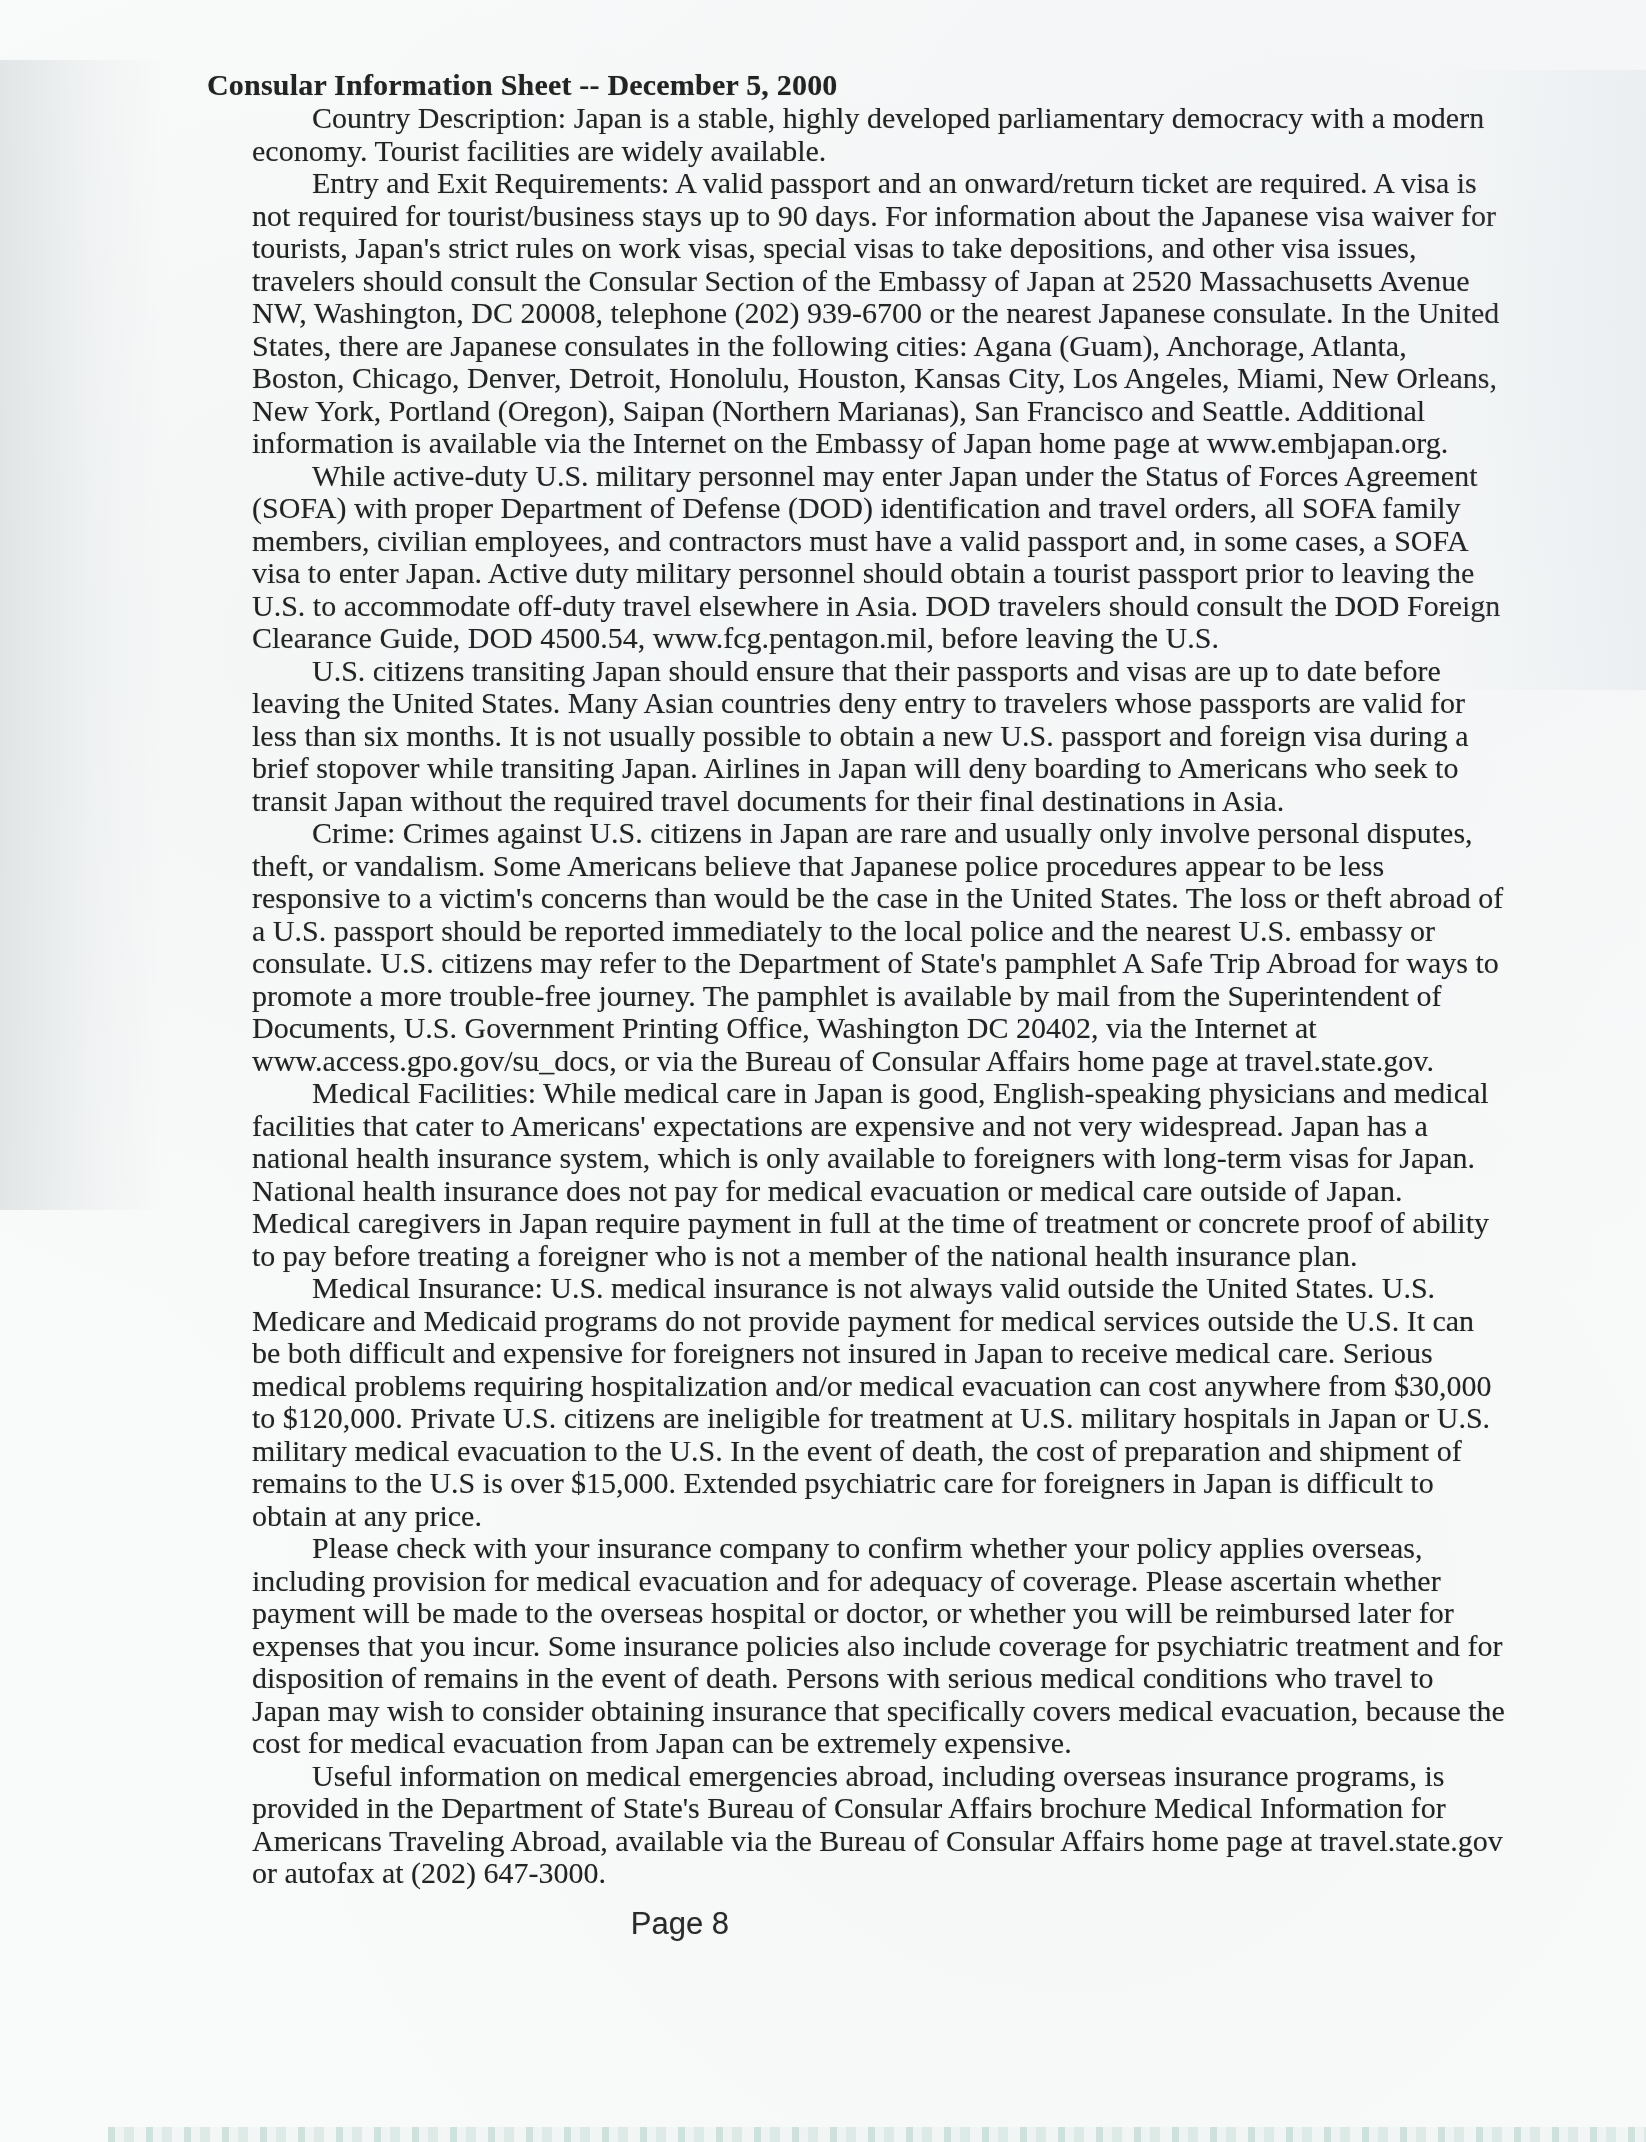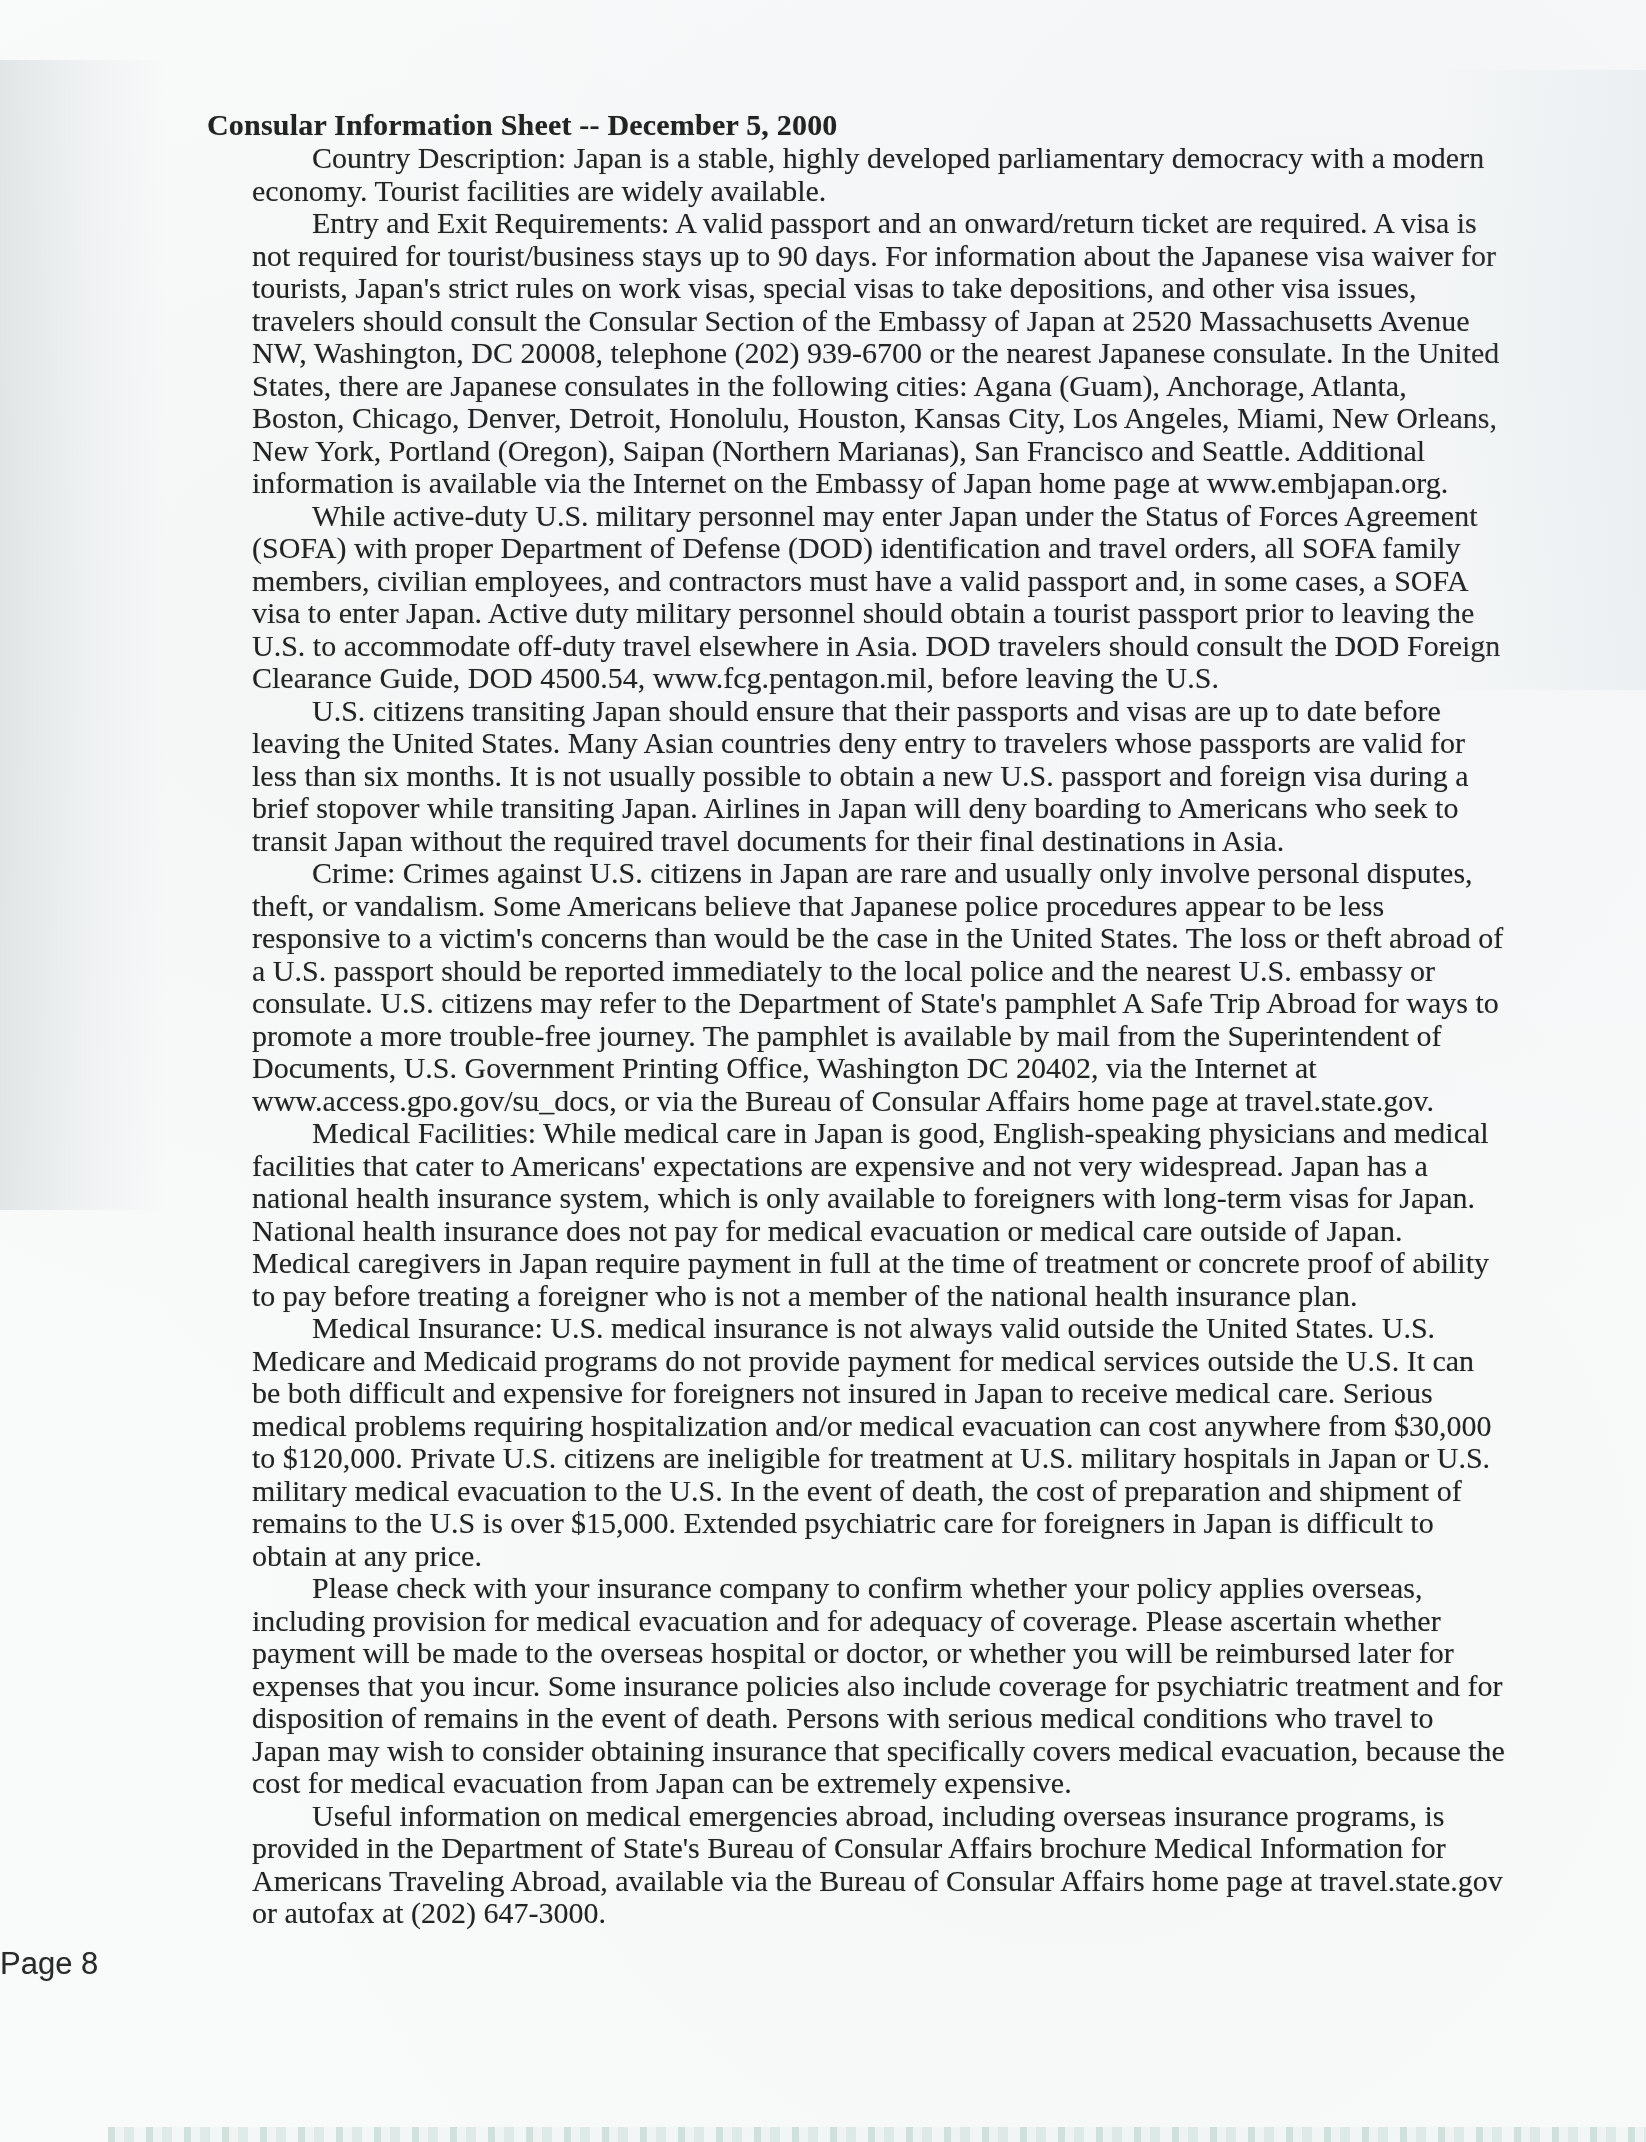--- a/index.html
+++ b/index.html
@@ -43,21 +43,21 @@
       repeating-linear-gradient(90deg,
         rgba(156,196,186,0.45) 0 7px,
         rgba(156,196,186,0.10) 7px 16px,
         rgba(170,205,196,0.35) 16px 26px,
         rgba(170,205,196,0.08) 26px 38px);
     pointer-events: none;
   }
   
   .title {
     margin: 0;
-    padding-top: 108px;
+    padding-top: 68px;
     margin-left: 207px;
     font-size: 30px;
     line-height: 34px;
     font-weight: bold;
     letter-spacing: 0.2px;
     text-shadow: 0 0 1px rgba(35,35,35,0.35);
   }
   .body-text {
     margin-left: 252px;
     width: 1253px;
@@ -65,26 +65,27 @@
     line-height: 32.5px;
     text-shadow: 0 0 1px rgba(35,35,35,0.28);
   }
   .body-text p {
     margin: 0;
     text-indent: 60px;
   }
   .footer {
     margin-top: 17px;
     width: 1304px;
-    text-align: left;
+    text-align: center;
     font-family: "Liberation Sans", sans-serif;
     font-size: 31px;
     line-height: 34px;
     color: #2a2a2a;
     text-shadow: 0 0 1px rgba(42,42,42,0.3);
+    margin-left: 28px;
   }
 </style>
 </head>
 <body>
 
 <div class="page">
 
   <div class="edge-left"></div>
   <div class="edge-right"></div>
   <div class="edge-bottom"></div>

